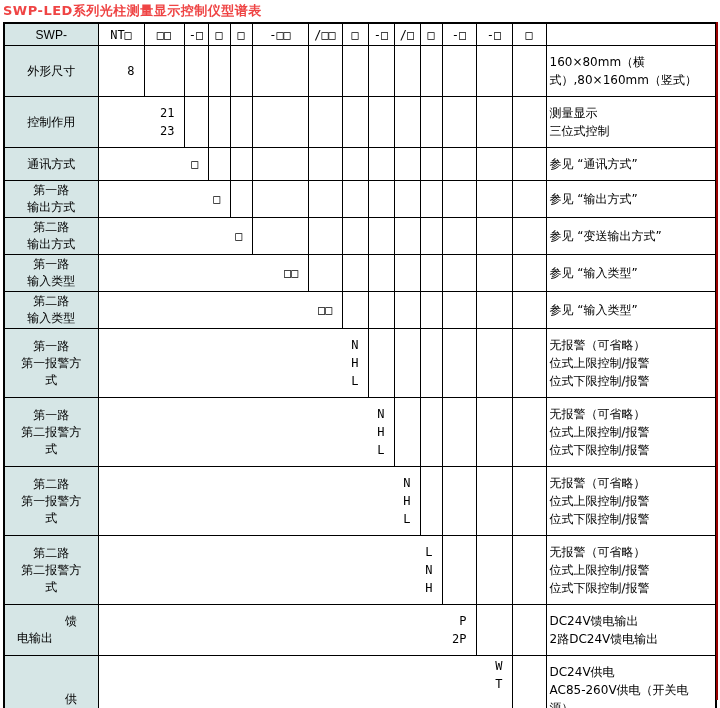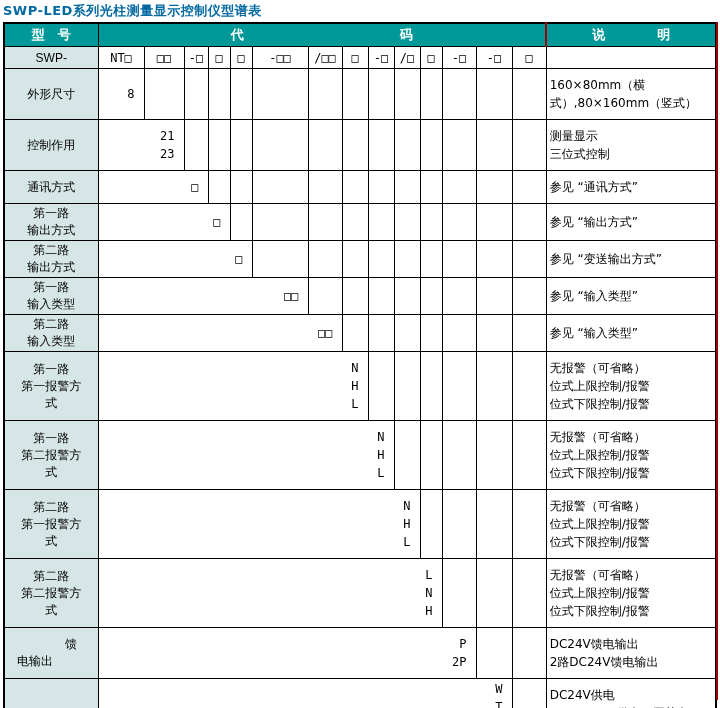--- a/index.html
+++ b/index.html
@@ -3,21 +3,21 @@
 <meta charset="utf-8">
 <style>
   html,body{margin:0;padding:0;background:#fff;}
   body{
     width:720px;height:708px;position:relative;overflow:hidden;
     font-family:"DejaVu Sans","Liberation Sans",sans-serif;
     -webkit-font-smoothing:none;
   }
   .title{
     position:absolute;left:3px;top:2px;
-    font-size:13px;font-weight:bold;color:#0369a1;letter-spacing:0.5px;
+    font-size:13px;font-weight:bold;color:#ef4444;letter-spacing:0.5px;
   }
   table.spec{
     position:absolute;left:3px;top:22px;
     border-collapse:collapse;table-layout:fixed;width:712px;
     border:2px solid #000;
   }
   td{
     border:1px solid #000;
     padding:0;
     font-size:12px;color:#000;
@@ -85,25 +85,20 @@
     <col style="width:26px">
       <col style="width:26px">
       <col style="width:22px">
     <col style="width:34px">
       <col style="width:36px">
       <col style="width:34px">
     <col style="width:170px">
   </colgroup>
 
   <tbody>
-      <tr style="height:23px">
-    <td class="hdr">型　号</td>
-    <td class="hdr" colspan="14">代　　　　　　　　　　　　码</td>
-    <td class="hdr hdr-desc">说　　　　明</td>
-  </tr>
 
   <tr style="height:22px">
     <td class="mlbl">SWP-</td>
     <td class="mcode">NT□</td>
     <td class="mcode">□□</td>
     <td class="mcode">-□</td>
     <td class="mcode">□</td>
     <td class="mcode">□</td>
     <td class="mcode">-□□</td>
     <td class="mcode">/□□</td>

